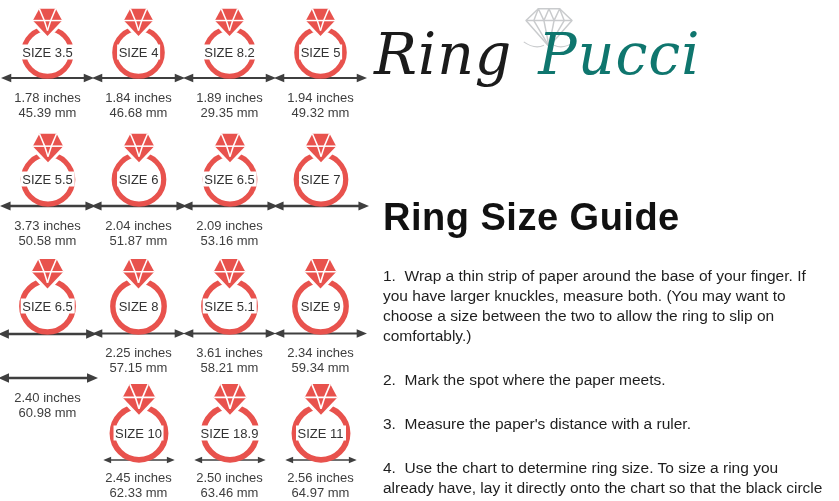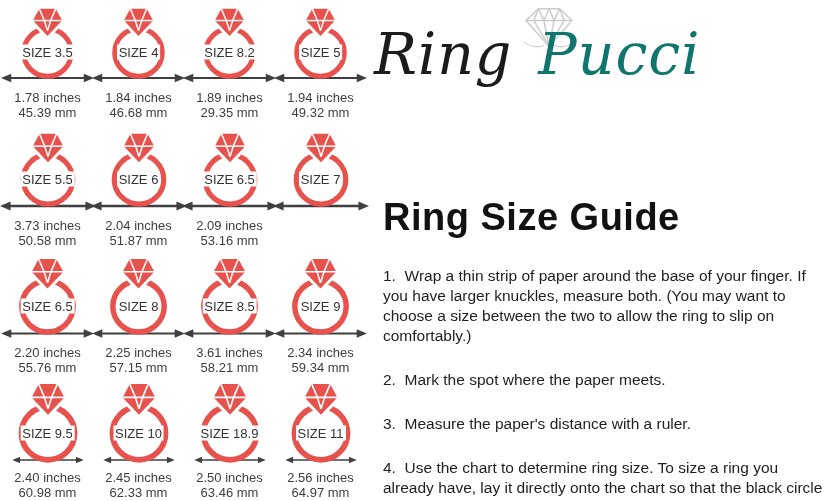--- a/index.html
+++ b/index.html
@@ -268,24 +268,20 @@
           <line x1="45.5" y1="17" x2="42" y2="28"></line>
         </g>
       </svg>
       <span class="size-label">SIZE 6.5</span>
     </div>
     <svg class="arrow-svg" viewBox="0 0 100 14" width="99" height="14">
       <line x1="8" y1="7" x2="92" y2="7" stroke-width="2.4"></line>
       <polygon points="0,7 11,2.3 11,11.7"></polygon>
       <polygon points="100,7 89,2.3 89,11.7"></polygon>
     </svg>
-    <div class="measure">
-      <div>2.20 inches</div>
-      <div>55.76 mm</div>
-    </div>
   </div>
 
   <div class="ring-cell">
     <div class="ringwrap">
       <svg class="ring-svg" viewBox="0 0 84 82" width="83" height="81">
         <circle class="ring-circle" cx="42" cy="52" r="26" fill="none" stroke-width="5.5"></circle>
         <polygon points="26,17 33,4 51,4 58,17 42,34" fill="#fff" stroke="#fff" stroke-width="6" stroke-linejoin="round"></polygon>
         <polygon class="diamond-fill" points="26,17 33,4 51,4 58,17 42,34"></polygon>
         <g stroke="#fff" stroke-width="1.6" fill="none">
           <line x1="26" y1="17" x2="58" y2="17"></line>
@@ -315,21 +311,21 @@
         <polygon points="26,17 33,4 51,4 58,17 42,34" fill="#fff" stroke="#fff" stroke-width="6" stroke-linejoin="round"></polygon>
         <polygon class="diamond-fill" points="26,17 33,4 51,4 58,17 42,34"></polygon>
         <g stroke="#fff" stroke-width="1.6" fill="none">
           <line x1="26" y1="17" x2="58" y2="17"></line>
           <line x1="33" y1="4" x2="38.5" y2="17"></line>
           <line x1="51" y1="4" x2="45.5" y2="17"></line>
           <line x1="38.5" y1="17" x2="42" y2="28"></line>
           <line x1="45.5" y1="17" x2="42" y2="28"></line>
         </g>
       </svg>
-      <span class="size-label">SIZE 8.5</span>
+      <span class="size-label">SIZE 5.1</span>
     </div>
     <svg class="arrow-svg" viewBox="0 0 100 14" width="99" height="14">
       <line x1="8" y1="7" x2="92" y2="7" stroke-width="2.4"></line>
       <polygon points="0,7 11,2.3 11,11.7"></polygon>
       <polygon points="100,7 89,2.3 89,11.7"></polygon>
     </svg>
     <div class="measure">
       <div>3.61 inches</div>
       <div>58.21 mm</div>
     </div>
@@ -356,35 +352,20 @@
       <polygon points="0,7 11,2.3 11,11.7"></polygon>
       <polygon points="100,7 89,2.3 89,11.7"></polygon>
     </svg>
     <div class="measure">
       <div>2.34 inches</div>
       <div>59.34 mm</div>
     </div>
   </div>
 
   <div class="ring-cell">
-    <div class="ringwrap">
-      <svg class="ring-svg" viewBox="0 0 84 82" width="86" height="84">
-        <circle class="ring-circle" cx="42" cy="52" r="26" fill="none" stroke-width="5.5"></circle>
-        <polygon points="26,17 33,4 51,4 58,17 42,34" fill="#fff" stroke="#fff" stroke-width="6" stroke-linejoin="round"></polygon>
-        <polygon class="diamond-fill" points="26,17 33,4 51,4 58,17 42,34"></polygon>
-        <g stroke="#fff" stroke-width="1.6" fill="none">
-          <line x1="26" y1="17" x2="58" y2="17"></line>
-          <line x1="33" y1="4" x2="38.5" y2="17"></line>
-          <line x1="51" y1="4" x2="45.5" y2="17"></line>
-          <line x1="38.5" y1="17" x2="42" y2="28"></line>
-          <line x1="45.5" y1="17" x2="42" y2="28"></line>
-        </g>
-      </svg>
-      <span class="size-label">SIZE 9.5</span>
-    </div>
     <svg class="arrow-svg" viewBox="0 0 100 14" width="102" height="14">
       <line x1="8" y1="7" x2="92" y2="7" stroke-width="2.4"></line>
       <polygon points="0,7 11,2.3 11,11.7"></polygon>
       <polygon points="100,7 89,2.3 89,11.7"></polygon>
     </svg>
     <div class="measure">
       <div>2.40 inches</div>
       <div>60.98 mm</div>
     </div>
   </div>

